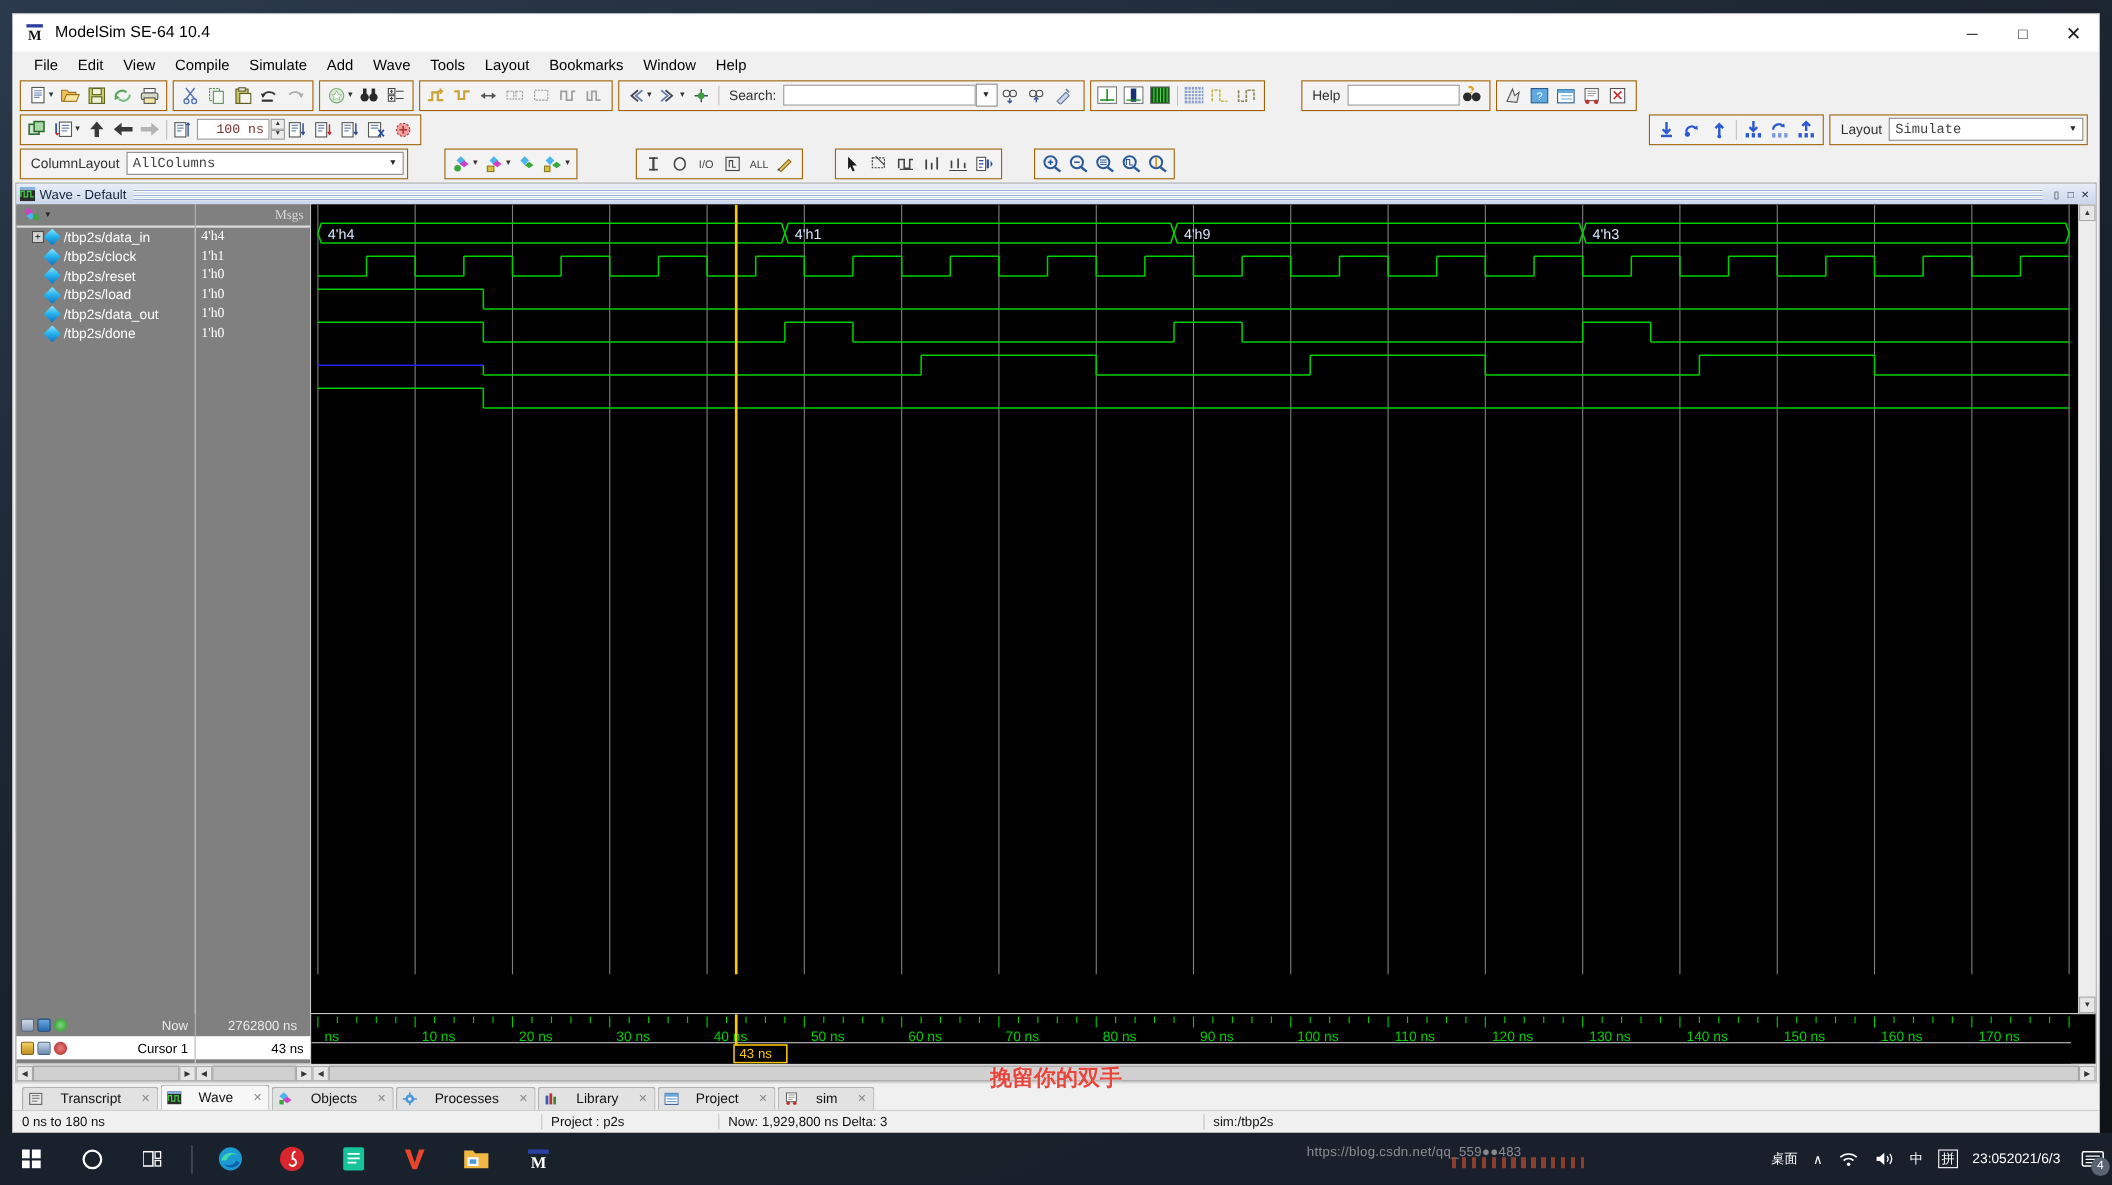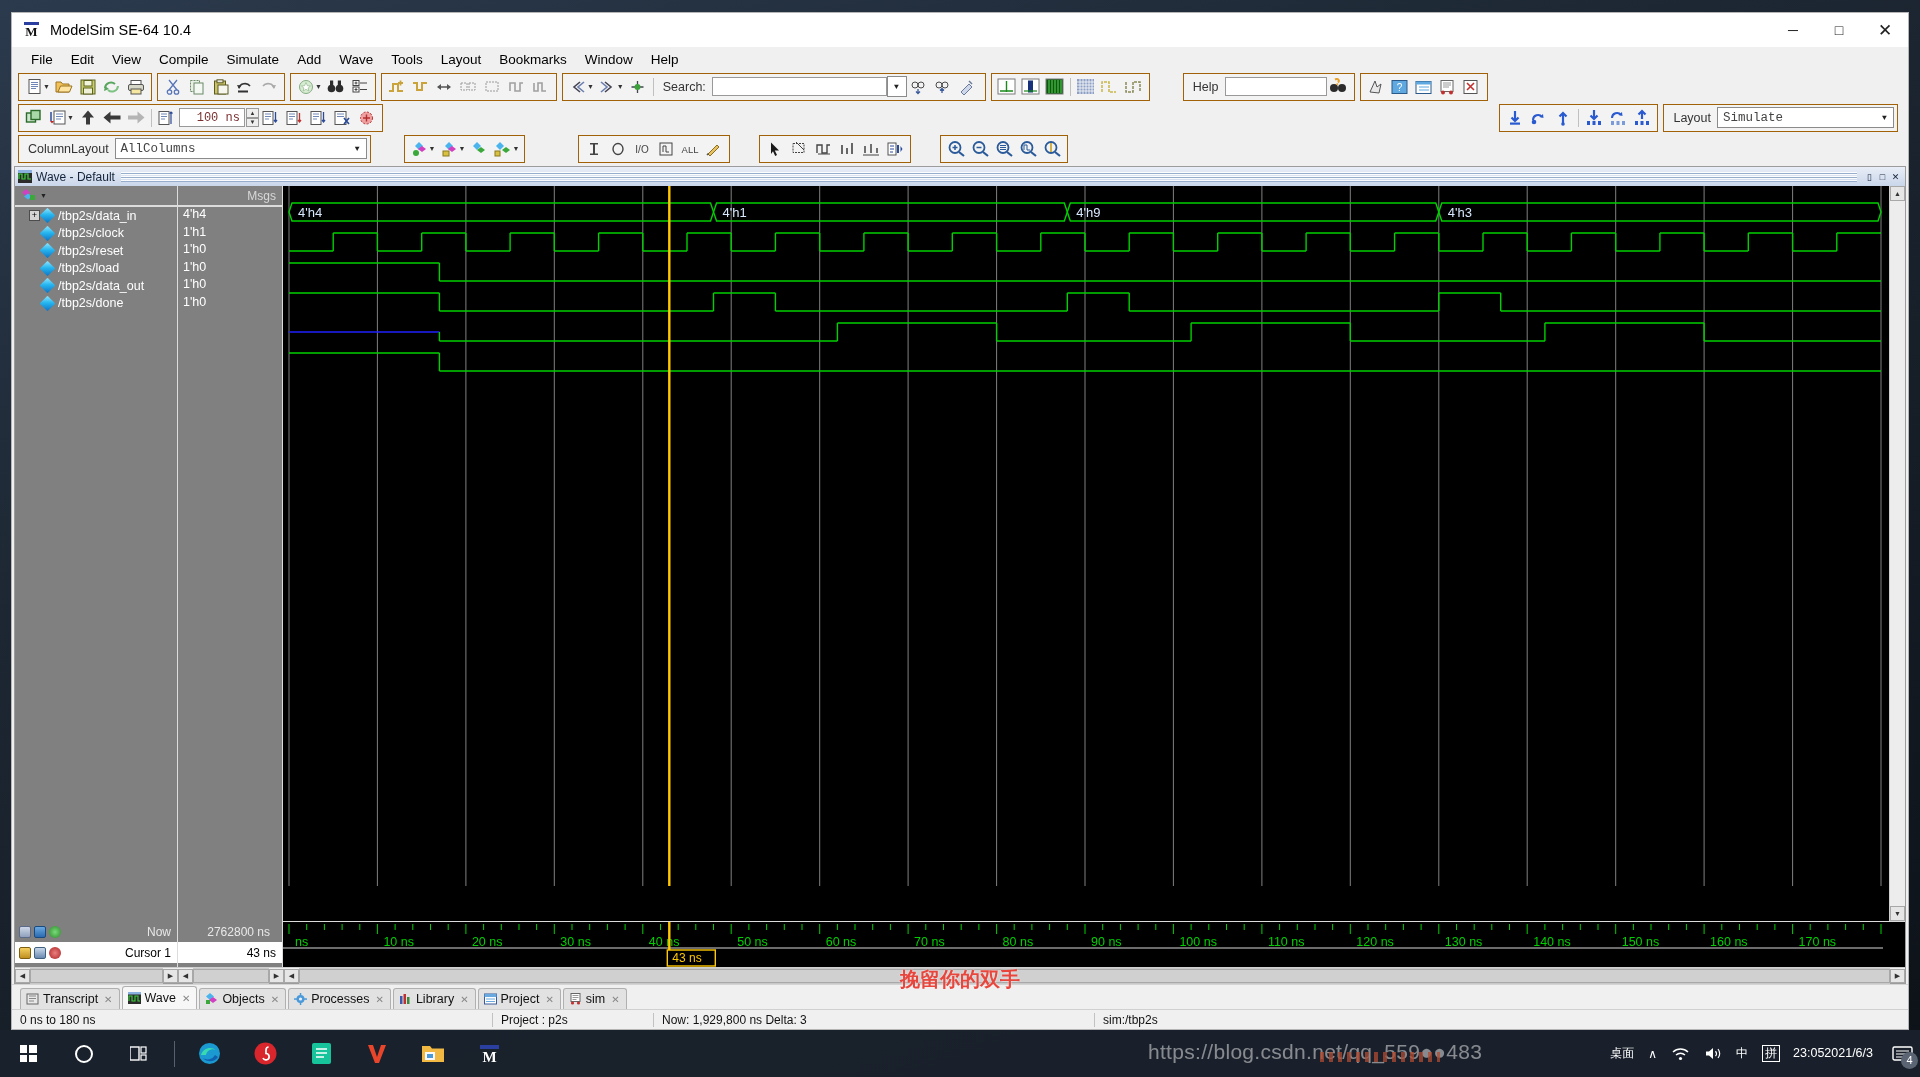--- a/index.html
+++ b/index.html
@@ -114,21 +114,21 @@
   .grip { flex: 1; height: 10px; margin: 0 6px;
     background: repeating-linear-gradient(#ffffff 0 1px, #8fa8c8 1px 2px, #ffffff 2px 3px, transparent 3px 4px);
     opacity:.9;
   }
   .wt-btn { width:13px;height:13px;display:flex;align-items:center;justify-content:center;font-size:9px;color:#16243a; }
 
   .wave-body { flex:1; display:flex; min-height:0; background:#808080; }
 
   
   .col-names { width: 163px; flex:none; display:flex; flex-direction:column; background:#808080; border-right:1px solid #dcdcdc; }
-  .col-values { width: 105px; flex:none; display:flex; flex-direction:column; background:#808080; border-right:1px solid #dcdcdc;}
+  .col-values { width: 105px; flex:none; display:flex; flex-direction:column; background:#808080; border-right:1px solid #dcdcdc;font-family:Liberation Serif, serif;}
   .col-waves  { flex:1; display:flex; flex-direction:column; min-width:0; background:#000; }
 
   .hdr {
     height: 21px; flex:0 0 21px; background:#808080;
     border-bottom: 2px solid #dcdcdc;
     display:flex; align-items:center; padding:0 4px;
   }
   .hdr.msgs { justify-content:flex-end; color:#d8d8d8; font-size:12px; padding-right:6px;}
   .hdr-icon { width:17px; height:15px; position:relative; }
   .hdr-caret { font-size:7px;color:#222;margin-left:4px;}
@@ -187,21 +187,21 @@
   .sbv-arrow { height:15px; background:#e6e6e6; border:1px solid #a8a8a8;
                display:flex;align-items:center;justify-content:center;font-size:7px;color:#333;}
 
   
   .tabstrip {
     height: 25px; flex:0 0 25px; background:#f0f0f0;
     display:flex; align-items:flex-end; padding-left:8px; gap:2px;
     border-top:1px solid #d4d4d4;
   }
   .tab {
-    height: 21px; display:flex; align-items:center; gap:4px;
+    height: 21px; display:flex; align-items:center; gap:16px;
     padding: 0 6px 0 5px; font-size:12.5px; color:#111;
     background:#e2e2e2; border:1px solid #b0b0b0; border-bottom:none;
     border-radius:3px 3px 0 0;
   }
   .tab.active { background:#f7f7f7; height:23px; }
   .tab .x { font-size:10px; color:#888; margin-left:2px; }
   .tab-ico { width:13px;height:12px;flex:none;position:relative;}
 
   
   .appstatus {
@@ -232,21 +232,21 @@
   
   .lyric {
     position:absolute; left:0; width:1920px; text-align:center; pointer-events:none;
     font-family: "DejaVu Sans", sans-serif;
   }
   .lyric-1 { top:966px; font-size:20px; color:#e8453c; font-weight:bold;
              text-shadow: 0 0 2px rgba(255,255,255,.7); }
   .lyric-2 { top:1000px; font-size:21px; color:#f2f2f2; font-weight:bold;
              text-shadow: 0 0 2px rgba(0,0,0,.8); }
   .watermark {
-    position:absolute; left:1148px; top:1040px; font-size:21px;
+    position:absolute; left:1188px; top:1040px; font-size:12px;
     color: rgba(225,225,225,0.55); letter-spacing:.3px;
     font-family:"Liberation Sans",sans-serif; pointer-events:none;
   }
   .wm-dots{position:absolute;left:1320px;top:1052px;width:120px;height:10px;
     background:repeating-linear-gradient(90deg,#b04a30 0 4px,transparent 4px 9px);opacity:.75;}
 </style>
 </head>
 <body>
 
 <div id="root">

